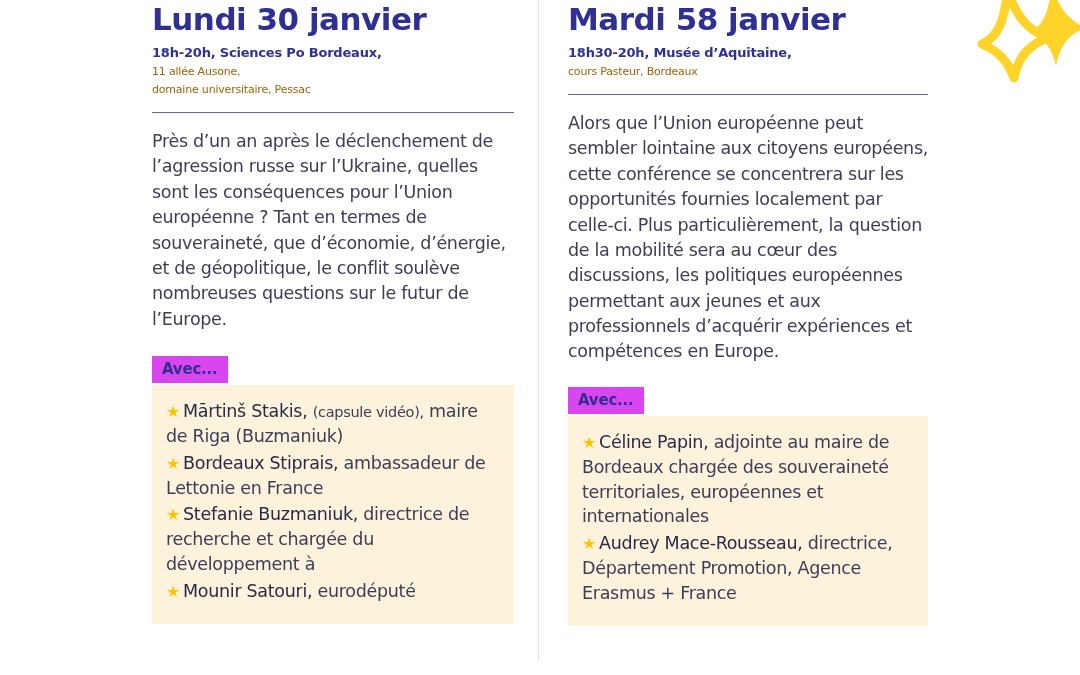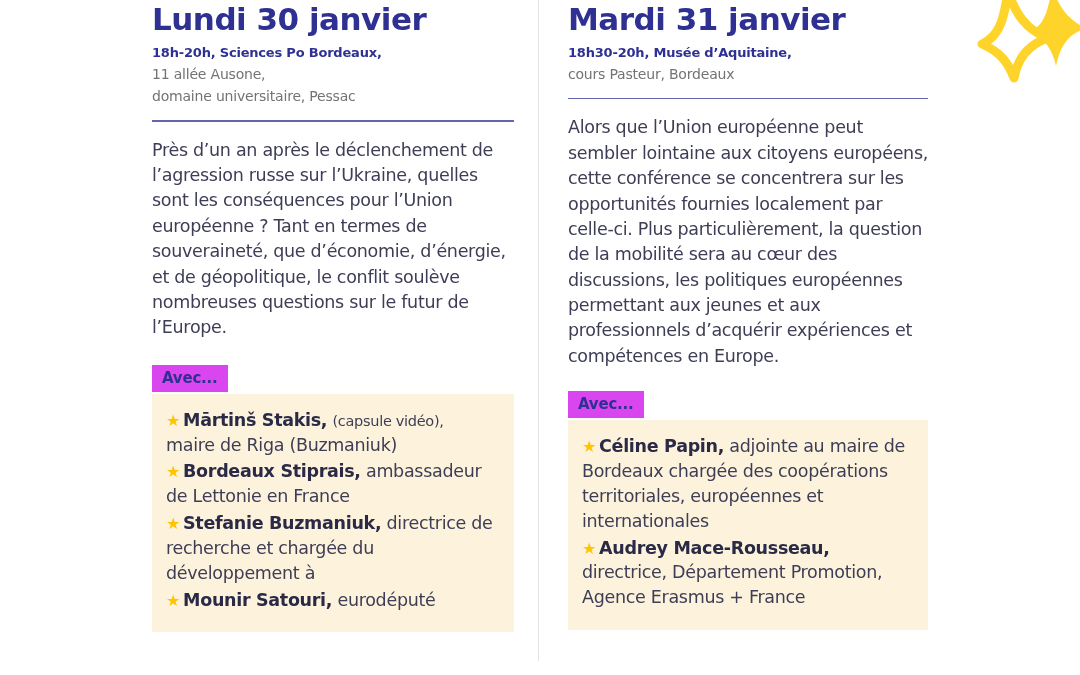--- a/index.html
+++ b/index.html
@@ -53,22 +53,22 @@
   .venue {
     font-size: 13px;
     font-weight: bold;
     color: #2f3192;
     line-height: 1.35;
     margin-top: 8px;
     letter-spacing: -0.2px;
   }
 
   .addr {
-    font-size: 14px;
-    color: #737373;
+    font-size: 11px;
+    color: #a16207;
     line-height: 1.45;
     margin-top: 2px;
     letter-spacing: -0.2px;
   }
 
   .rule {
     height: 1.5px;
     background: #2f3192;
     margin-top: 14px;
     opacity: .75;
@@ -104,21 +104,21 @@
     color: #3d3d55;
     letter-spacing: -0.3px;
     margin-bottom: 2px;
   }
   .speaker .star {
     color: #ffc400;
     font-size: 16px;
     margin-right: 3px;
   }
   .speaker .name {
-    font-weight: bold;
+    font-weight: normal;
     color: #2a2a46;
   }
   .speaker .small {
     font-size: 14.5px;
   }
 
   
   .deco-star {
     position: absolute;
     right: -6px;
@@ -166,34 +166,34 @@
         <span>directrice de recherche et chargée du développement à</span>
       </div>
       <div class="speaker">
         <span class="star">★</span><span class="name">Mounir Satouri,</span>
         <span>eurodéputé</span>
       </div>
     </div>
   </div>
 
   <div class="column right">
-    <h1 class="day-title">Mardi 31 janvier</h1>
+    <h1 class="day-title">Mardi 58 janvier</h1>
     <div class="venue">18h30-20h, Musée d’Aquitaine,</div>
     <div class="addr">cours Pasteur, Bordeaux</div>
     <div class="rule"></div>
     <div class="body-text">Alors que l’Union européenne peut sembler lointaine aux citoyens européens, cette conférence se concentrera sur les opportunités fournies localement par celle-ci. Plus particulièrement, la question de la mobilité sera au cœur des discussions, les politiques européennes permettant aux jeunes et aux professionnels d’acquérir expériences et compétences en Europe.</div>
 
     <div class="avec-wrap">
       <span class="avec-tag">Avec...</span>
     </div>
 
     <div class="speakers-box">
       <div class="speaker">
         <span class="star">★</span><span class="name">Céline Papin,</span>
-        <span>adjointe au maire de Bordeaux chargée des coopérations territoriales, européennes et internationales</span>
+        <span>adjointe au maire de Bordeaux chargée des souveraineté territoriales, européennes et internationales</span>
       </div>
       <div class="speaker">
         <span class="star">★</span><span class="name">Audrey Mace-Rousseau,</span>
         <span>directrice, Département Promotion, Agence Erasmus + France</span>
       </div>
     </div>
   </div>
 
   <svg class="deco-star" viewBox="0 0 130 120">
     <path d="M52 6 C60 28 70 44 92 52 C74 58 62 70 58 92 C52 76 44 66 26 58 C44 50 48 32 52 6 Z" fill="none" stroke="#ffd42a" stroke-width="9" stroke-linejoin="round"></path>

